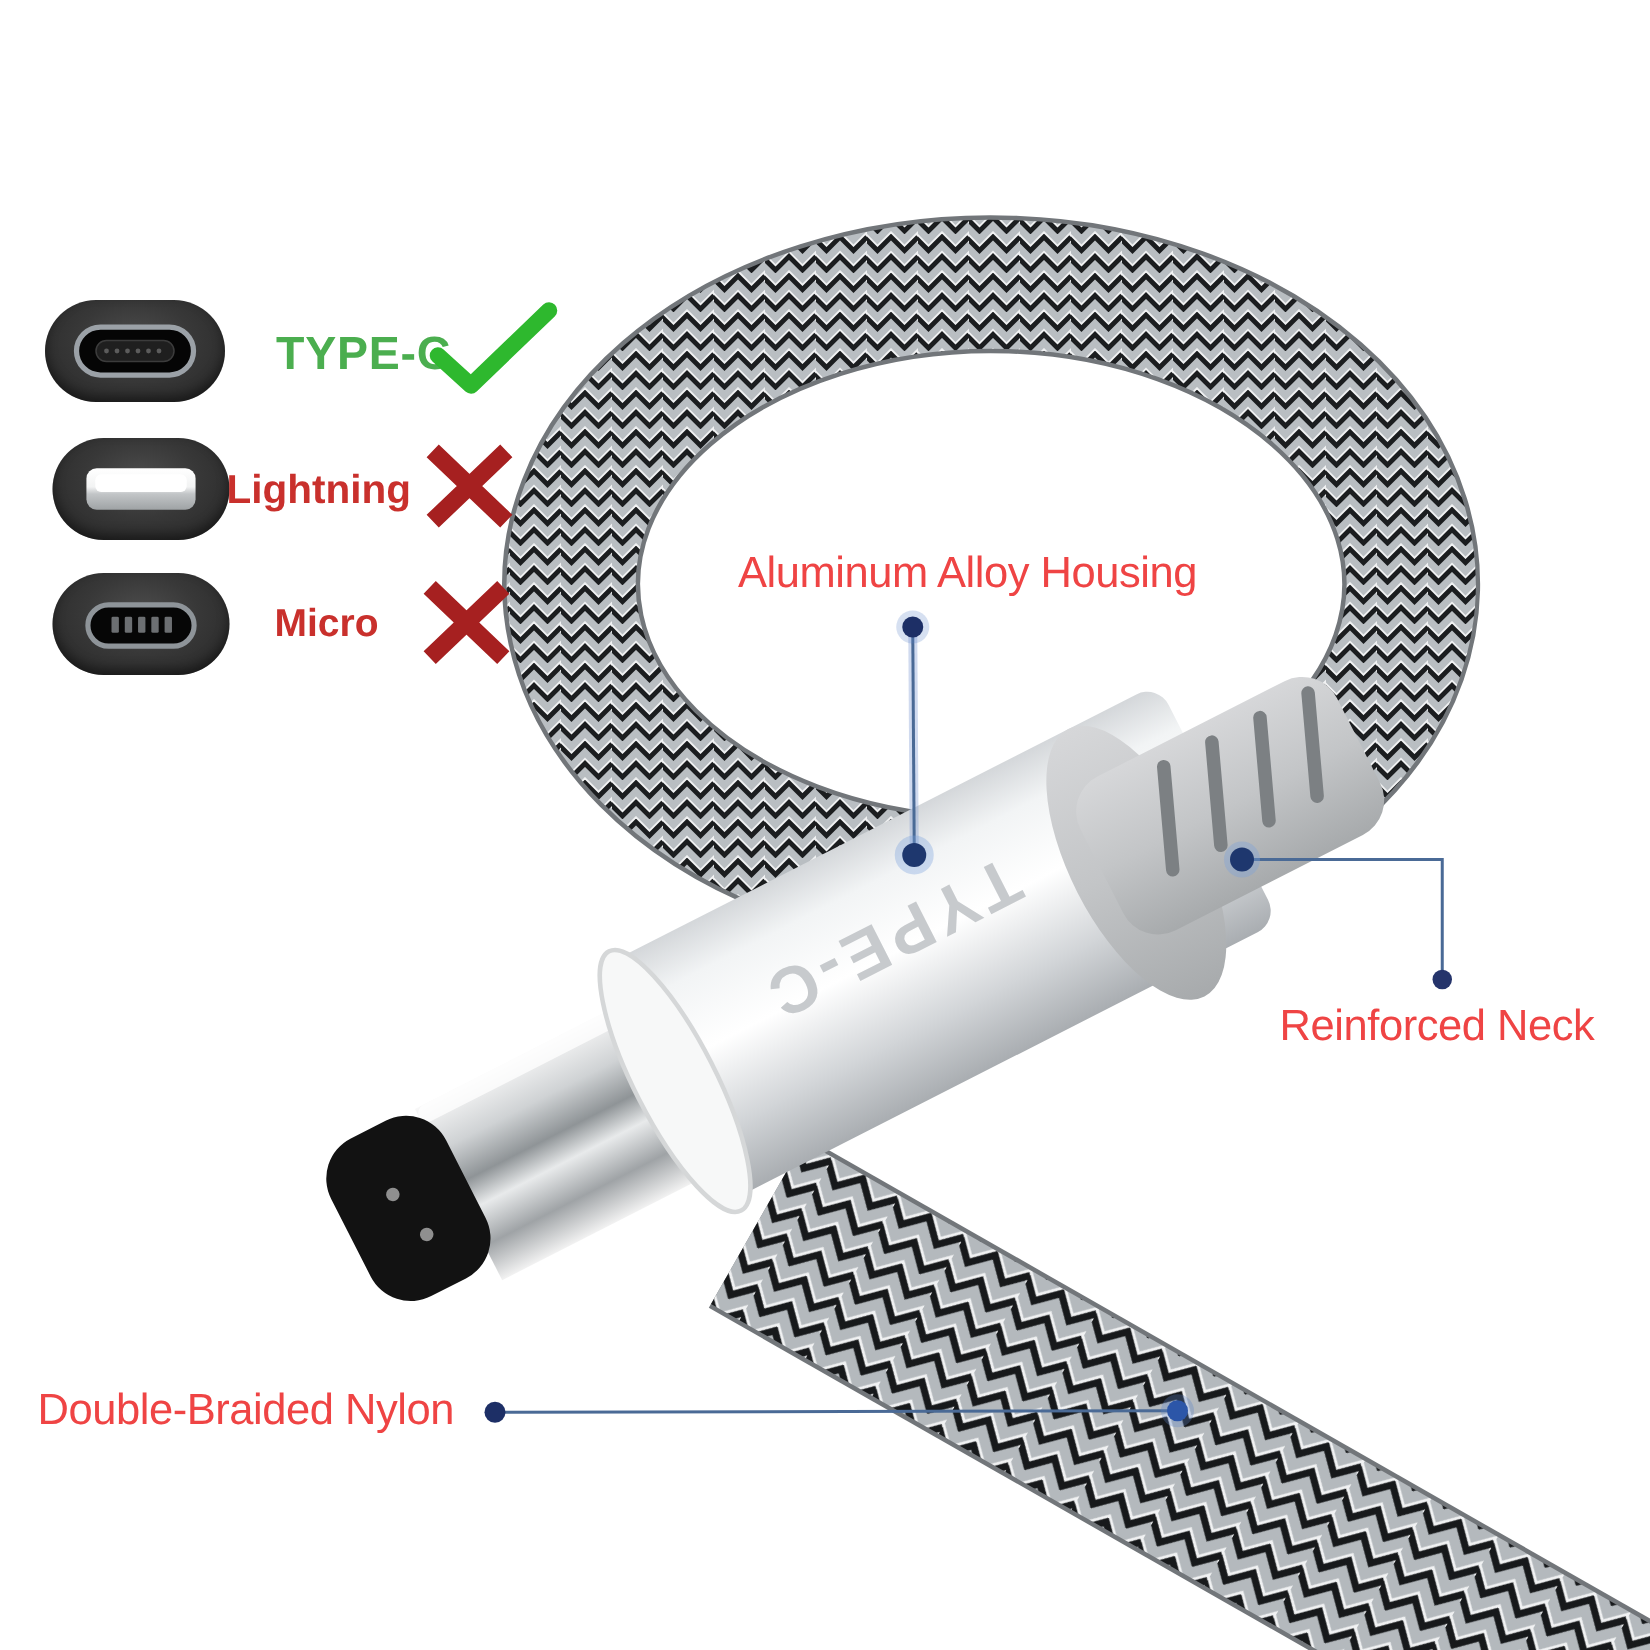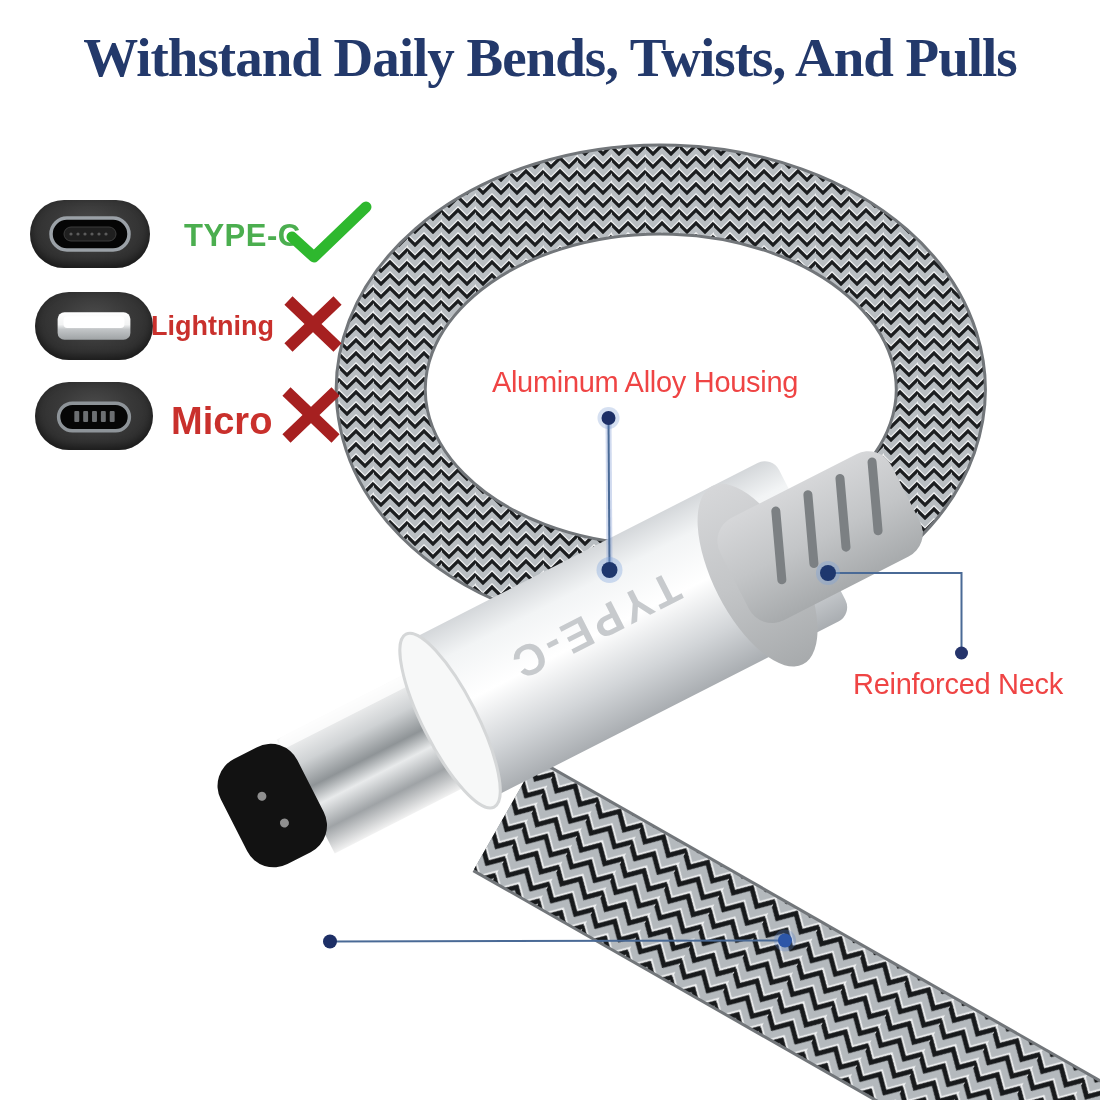--- a/index.html
+++ b/index.html
@@ -130,21 +130,20 @@
       <circle cx="961.5" cy="653" r="6.5" fill="#25346b"></circle>
     </g>
     <g>
       <path d="M 332 941.5 L 785 940.5" stroke="#4a6a96" stroke-width="2" fill="none"></path>
       <circle cx="330" cy="941.5" r="7" fill="#1d2f66"></circle>
       <circle cx="785" cy="940.5" r="11" fill="rgba(90,130,200,0.3)"></circle>
       <circle cx="785" cy="940.5" r="7" fill="#2c56a8"></circle>
     </g>
   </svg>
 
-  <div class="title">Withstand Daily Bends, Twists, And Pulls</div>
 
   <div class="conn-row">
     <div class="pill" style="left:30px;top:200px;width:120px;height:68px;">
       <svg viewBox="0 0 120 68">
         <rect x="21" y="18" width="78" height="32" rx="16" fill="#050505" stroke="#9ba1a7" stroke-width="3.5"></rect>
         <rect x="34" y="27" width="52" height="14" rx="7" fill="#1f1f1f" stroke="#3c3c3c" stroke-width="1"></rect>
         <circle cx="41" cy="34" r="1.6" fill="#5c5c5c"></circle>
           <circle cx="48" cy="34" r="1.6" fill="#5c5c5c"></circle>
         <circle cx="55" cy="34" r="1.6" fill="#5c5c5c"></circle>
           <circle cx="62" cy="34" r="1.6" fill="#5c5c5c"></circle>
@@ -175,22 +174,23 @@
     <div class="pill" style="left:35px;top:382px;width:118px;height:68px;">
       <svg viewBox="0 0 120 68">
         <rect x="24" y="21" width="72" height="28" rx="14" fill="#060606" stroke="#8e9499" stroke-width="3.5"></rect>
         <rect x="40" y="29" width="5" height="11" rx="1" fill="#6c6f72"></rect>
         <rect x="49" y="29" width="5" height="11" rx="1" fill="#6c6f72"></rect>
         <rect x="58" y="29" width="5" height="11" rx="1" fill="#6c6f72"></rect>
         <rect x="67" y="29" width="5" height="11" rx="1" fill="#6c6f72"></rect>
         <rect x="76" y="29" width="5" height="11" rx="1" fill="#6c6f72"></rect>
       </svg>
     </div>
-    <div class="conn-label label-red" style="left:171px;top:400px;font-size:38px;">Micro</div>
+    <div class="conn-label label-red" style="left:183px;top:400px;font-size:26px;">Micro</div>
     <svg class="status-icon" style="left:279px;top:385px;" width="64" height="60" viewBox="0 0 60 56">
       <path d="M7 6 L53 50 M53 6 L7 50" stroke="#a62020" stroke-width="11" fill="none"></path>
     </svg>
   </div>
 
   <div class="annot annot-center" style="left:445px;top:366px;width:400px;">Aluminum Alloy Housing</div>
   <div class="annot annot-center" style="left:808px;top:668px;width:300px;">Reinforced Neck</div>
+  <div class="annot" style="left:25px;top:924px;">Double-Braided Nylon</div>
 
 </div>
 
 </body></html>

